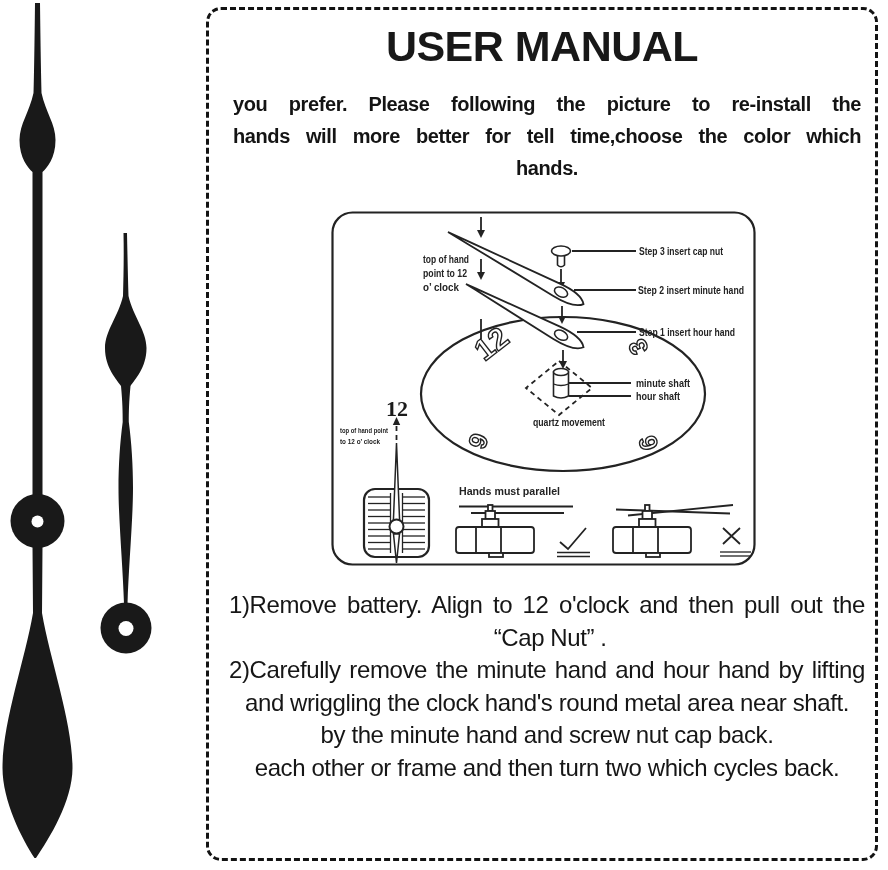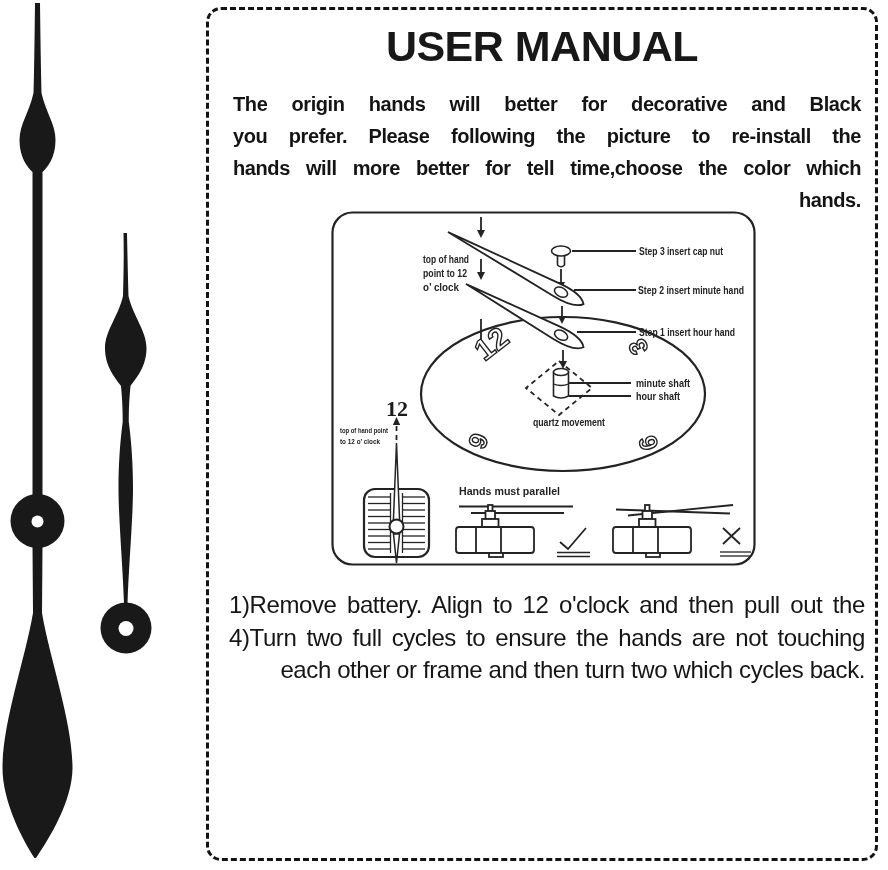--- a/index.html
+++ b/index.html
@@ -8,21 +8,21 @@
   #hands-photo{position:absolute;left:0;top:0;}
   #manual-box{position:absolute;left:206px;top:7px;width:672px;height:854px;
               border:3px dashed #131313;border-radius:15px;box-sizing:border-box;}
   #page-title{position:absolute;left:0;top:12px;width:100%;text-align:center;
               font-size:43px;font-weight:bold;letter-spacing:-0.5px;color:#181818;}
   #intro{position:absolute;left:24px;top:78px;width:628px;font-size:20px;font-weight:bold;
          line-height:32px;letter-spacing:-0.4px;color:#141414;}
   #instructions{position:absolute;left:20px;top:579px;width:636px;font-size:24px;
                 line-height:32.5px;letter-spacing:-0.4px;color:#161616;}
   .jline{text-align:justify;text-align-last:justify;white-space:pre-wrap;}
-  .lline{text-align:right;white-space:pre-wrap;}
+  .lline{text-align:center;white-space:pre-wrap;}
   #diagram{position:absolute;left:122px;top:201px;width:425px;height:355px;}
   
   .ln{stroke:#232323;fill:none;stroke-width:1.8px;}
   .ln2{stroke:#232323;fill:none;stroke-width:2.2px;}
   .thin{stroke:#232323;fill:none;stroke-width:1.3px;}
   .wh{fill:#ffffff;stroke:#232323;}
   .blk{fill:#232323;stroke:none;}
   .dsh{stroke-dasharray:5 4;}
   .dlabel{font:bold 10.5px "Liberation Sans",sans-serif;fill:#232323;}
   .dlabel2{font:bold 11.5px "Liberation Sans",sans-serif;fill:#232323;}
@@ -77,21 +77,20 @@
       <circle cx="126" cy="628" r="25.5" fill="#191919"></circle>
       <circle cx="126" cy="628.5" r="7.5" fill="#ffffff"></circle>
     </g>
   </svg>
 
   <div id="manual-box">
 
     <div id="page-title">USER MANUAL</div>
 
     <div id="intro">
-      <div class="jline">The origin hands will better for decorative and Black</div>
       <div class="jline">you prefer. Please following the picture to re-install the</div>
       <div class="jline">hands will more better for tell time,choose the color which</div>
       <div class="lline">hands.</div>
     </div>
 
     <div id="diagram">
       <svg width="425" height="355" viewBox="0 0 425 355">
         <rect class="ln2" x="1.5" y="1.5" width="422" height="352" rx="20"></rect>
 
         <ellipse class="ln2" cx="232" cy="183" rx="142" ry="77"></ellipse>
@@ -229,23 +228,28 @@
           <path class="ln" stroke-width="2.2" d="M392 317 L409 333 M409 317 L392 333"></path>
           <path class="thin" d="M389 341 H420"></path>
             <path class="thin" d="M389 345 H420"></path>
         </g>
       </svg>
     </div>
 
     <div id="instructions">
       <div>
         <div class="jline">1)Remove battery. Align to 12 o'clock and then pull out the</div>
-      </div>
-      <div>
-      </div>
-      <div>
-        <div class="jline">4)Turn two full cycles to ensure the hands are not touching</div>
+        <div class="lline"> “Cap Nut” .</div>
+      </div>
+      <div>
+        <div class="jline">2)Carefully remove the minute hand and hour hand by lifting</div>
+        <div class="lline">and wriggling the clock hand's round metal area near shaft.</div>
+      </div>
+      <div>
+        <div class="lline">by the minute hand and screw nut cap back.</div>
+      </div>
+      <div>
         <div class="lline">each other or frame and then turn two which cycles back.</div>
       </div>
     </div>
 
   </div>
 </div>
 
 </body></html>

